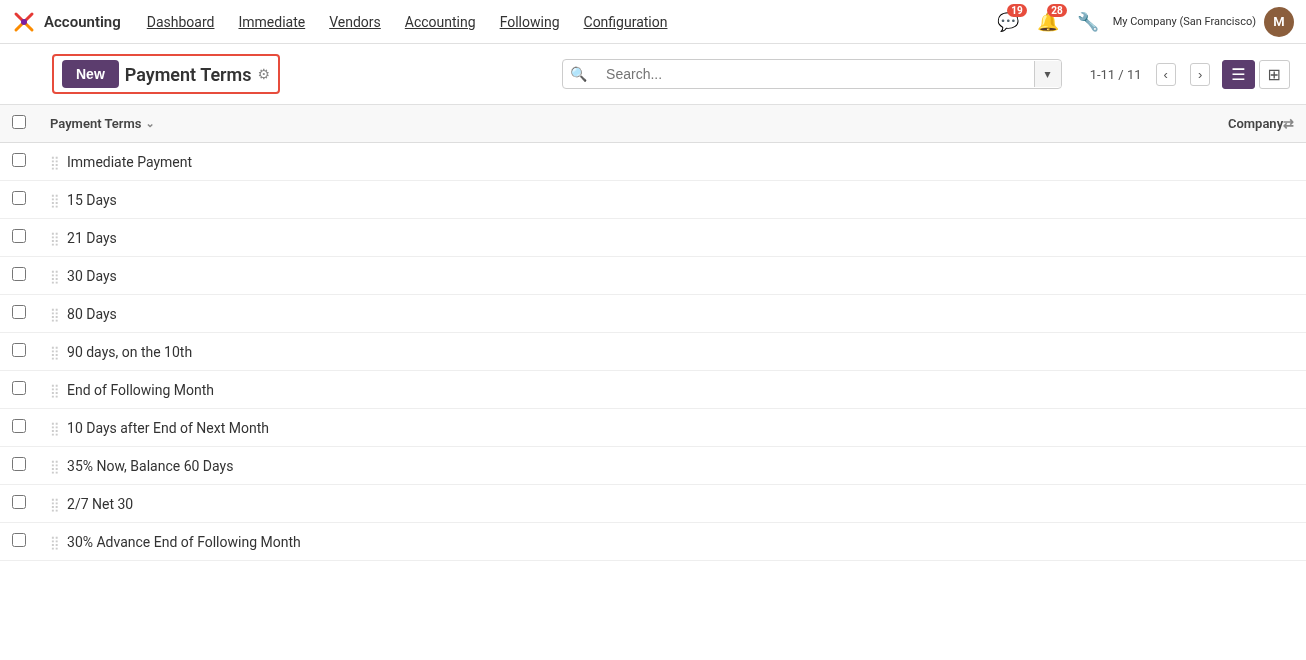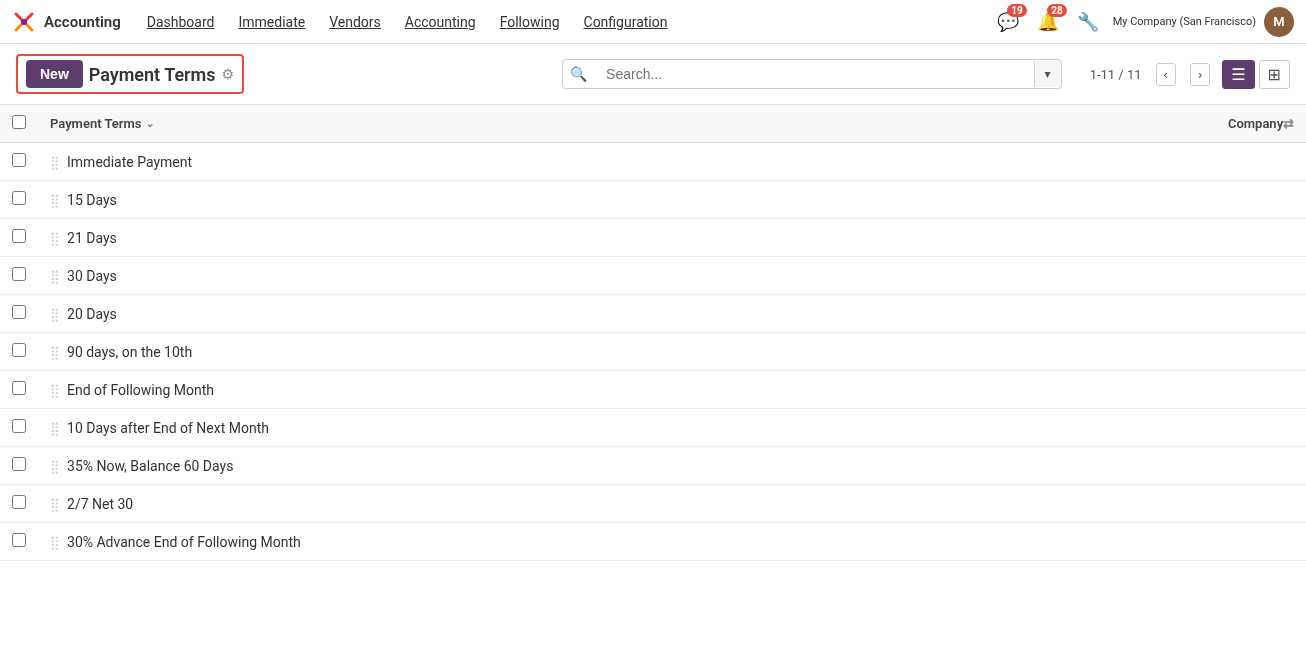--- a/index.html
+++ b/index.html
@@ -44,21 +44,21 @@
       display: flex; align-items: center; padding: 10px 16px; gap: 12px;
       border-bottom: 1px solid #e0e0e0; background: #fff;
     }
     .new-btn {
       background: #5c3d6e; color: #fff; border: none; border-radius: 4px;
       padding: 6px 14px; font-size: 14px; font-weight: 600; cursor: pointer;
       white-space: nowrap;
     }
     .page-title-wrapper {
       display: flex; align-items: center; gap: 6px;
-      border: 2px solid #e74c3c; border-radius: 4px; padding: 4px 8px;
+      border: 2px solid #e74c3c; border-radius: 4px; padding: 4px 8px; margin-left: 36px;
     }
     .page-title { font-size: 18px; font-weight: 600; color: #333; }
     .gear-icon { color: #888; cursor: pointer; font-size: 14px; }
     .search-bar {
       flex: 1; display: flex; align-items: center;
       border: 1px solid #ccc; border-radius: 4px; overflow: hidden;
       max-width: 500px; margin-left: auto;
     }
     .search-bar input {
       flex: 1; border: none; outline: none; padding: 6px 10px; font-size: 14px;
@@ -240,21 +240,21 @@
       <td>
         <span></span>
       </td>
     </tr>
         <tr>
       <td>
         <input type="checkbox" class="row-checkbox" style="">
       </td>
       <td>
         <span class="drag-handle">⣿</span>
-        <span>20 Days</span>
+        <span>80 Days</span>
       </td>
       <td>
         <span></span>
       </td>
     </tr>
         <tr>
       <td>
         <input type="checkbox" class="row-checkbox" style="">
       </td>
       <td>

